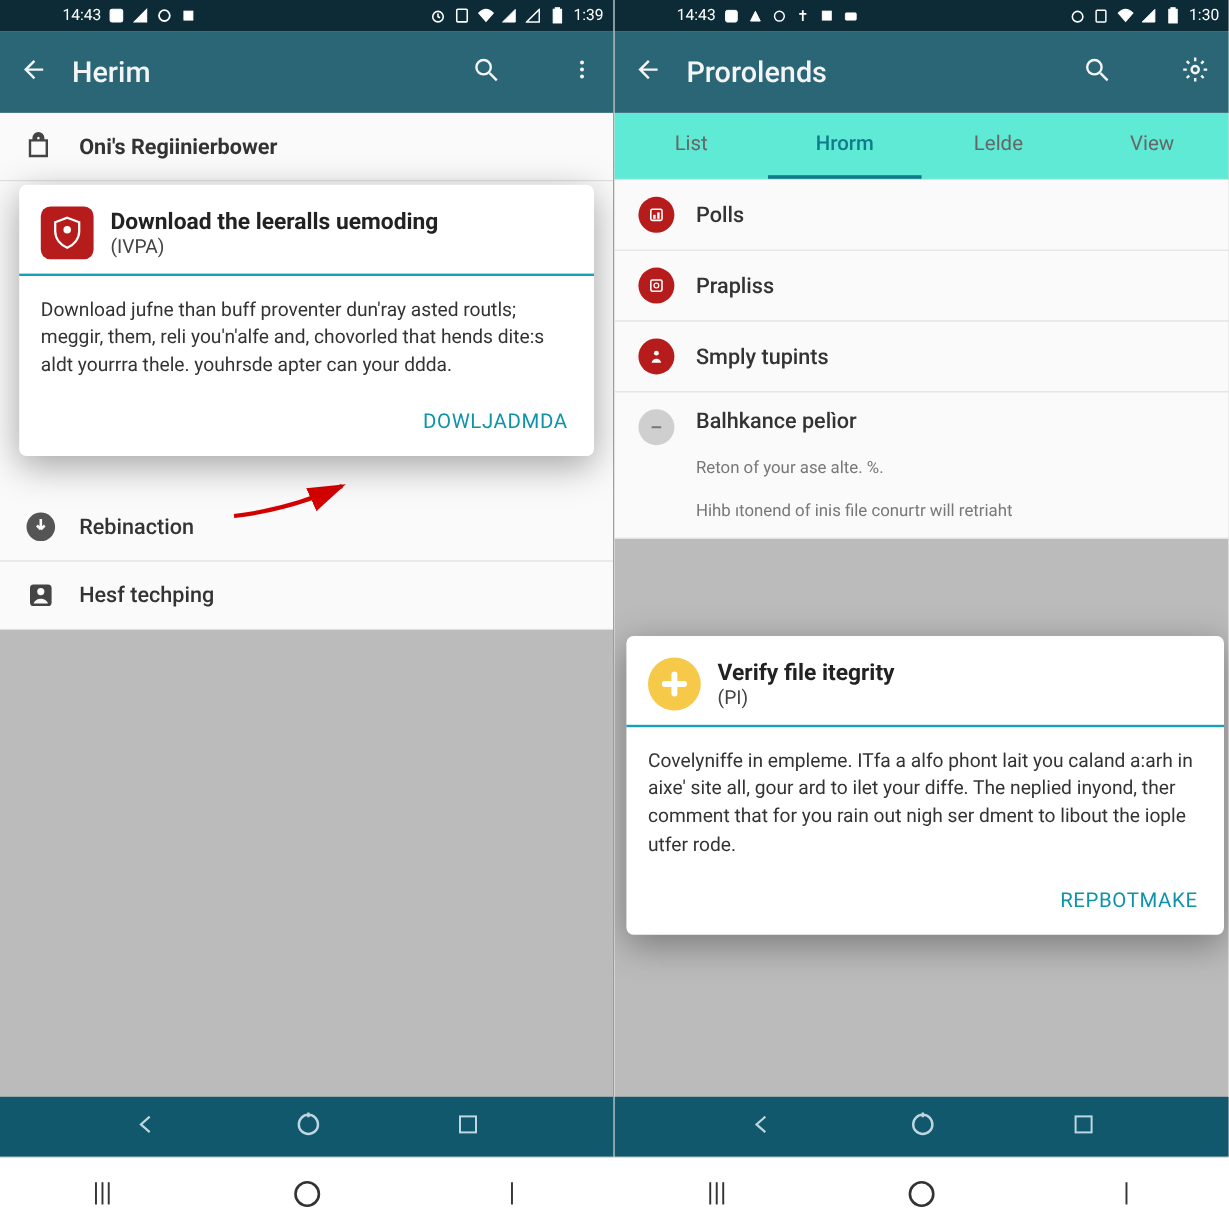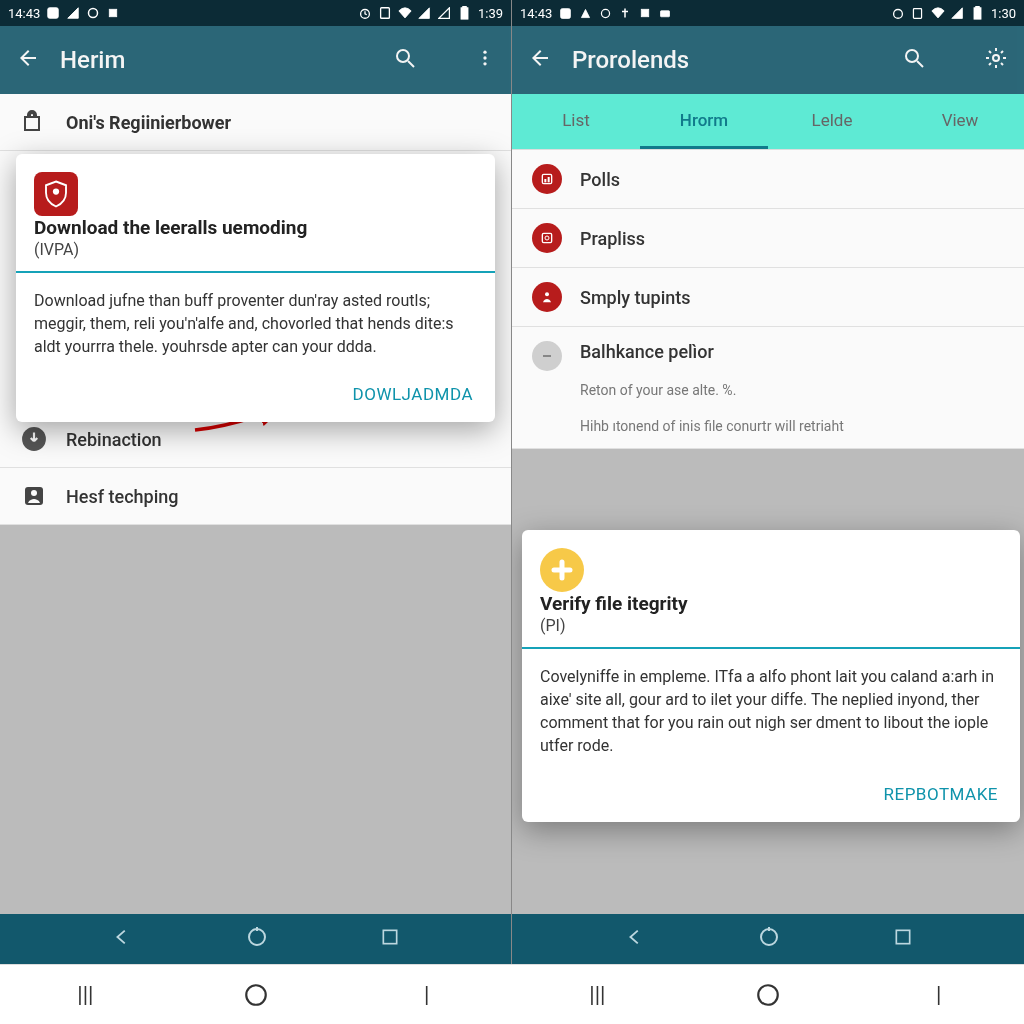--- a/index.html
+++ b/index.html
@@ -4,21 +4,21 @@
 <style>
   * { box-sizing: border-box; margin: 0; padding: 0; }
   html, body { width: 1024px; height: 1024px; font-family: Roboto, Arial, sans-serif; background: #fff; }
   .canvas { width: 1024px; height: 1024px; display: flex; flex-direction: column; }
   .phones { flex: 1; display: flex; }
   .phone { width: 512px; height: 964px; background: #fafafa; position: relative; overflow: hidden; border-right: 1px solid #888; }
   .phone:last-child { border-right: none; }
 
   
   .status { height: 26px; background: #0c2b36; color: #fff; display: flex; align-items: center; justify-content: space-between; font-size: 13px; padding: 0 8px; }
-  .status .left, .status .right { display: flex; gap: 6px; align-items: center; }
+  .status .left, .status .right { display: flex; gap: 6px; align-items: center; margin-left: 44px; }
   .status .ico { width: 14px; height: 14px; display: inline-flex; align-items: center; justify-content: center; }
   .status svg { fill: #fff; stroke: #fff; }
 
   
   .appbar { height: 68px; background: #12586c; color: #fff; display: flex; align-items: center; padding: 0 16px; gap: 20px; }
   .appbar .title { flex: 1; font-size: 24px; font-weight: 500; }
   .appbar svg { fill: #fff; }
 
   
   .list { background: #fafafa; }
@@ -33,21 +33,21 @@
   .tab { flex: 1; text-align: center; padding: 16px 0; font-size: 17px; color: #666; }
   .tab.active { color: #117a8b; border-bottom: 3px solid #117a8b; font-weight: 500; }
 
   
   .toggle { width: 44px; height: 24px; background: #8fd3e0; border-radius: 12px; position: relative; }
   .toggle::after { content: ""; position: absolute; width: 22px; height: 22px; border-radius: 50%; background: #0f7f9b; top: 1px; right: 1px; box-shadow: 0 1px 3px rgba(0,0,0,0.3); }
 
   
   .dim { position: absolute; inset: 0; background: rgba(0,0,0,0.25); pointer-events: none; }
   .dialog { position: absolute; left: 16px; right: 16px; background: #fff; border-radius: 6px; box-shadow: 0 8px 30px rgba(0,0,0,0.35); padding: 0; }
-  .dialog .dhdr { display: flex; padding: 18px 18px 12px 18px; border-bottom: 2px solid #15a2b8; flex-direction: column; }
+  .dialog .dhdr { display: flex; align-items: center; gap: 14px; padding: 18px 18px 12px 18px; border-bottom: 2px solid #15a2b8; }
   .dialog .dicon { width: 44px; height: 44px; border-radius: 8px; display: flex; align-items: center; justify-content: center; }
   .dialog .dtitle { font-size: 19px; font-weight: 700; color: #222; line-height: 1.25; }
   .dialog .dsubtitle { font-size: 16px; color: #444; }
   .dialog .dbody { padding: 16px 18px; font-size: 16px; color: #333; line-height: 1.45; }
   .dialog .dactions { display: flex; justify-content: flex-end; padding: 10px 22px 18px 22px; font-size: 17px; font-weight: 400; color: #0f93ab; letter-spacing: 0.5px; }
 
   
   .arrow { position: absolute; pointer-events: none; }
 
   

